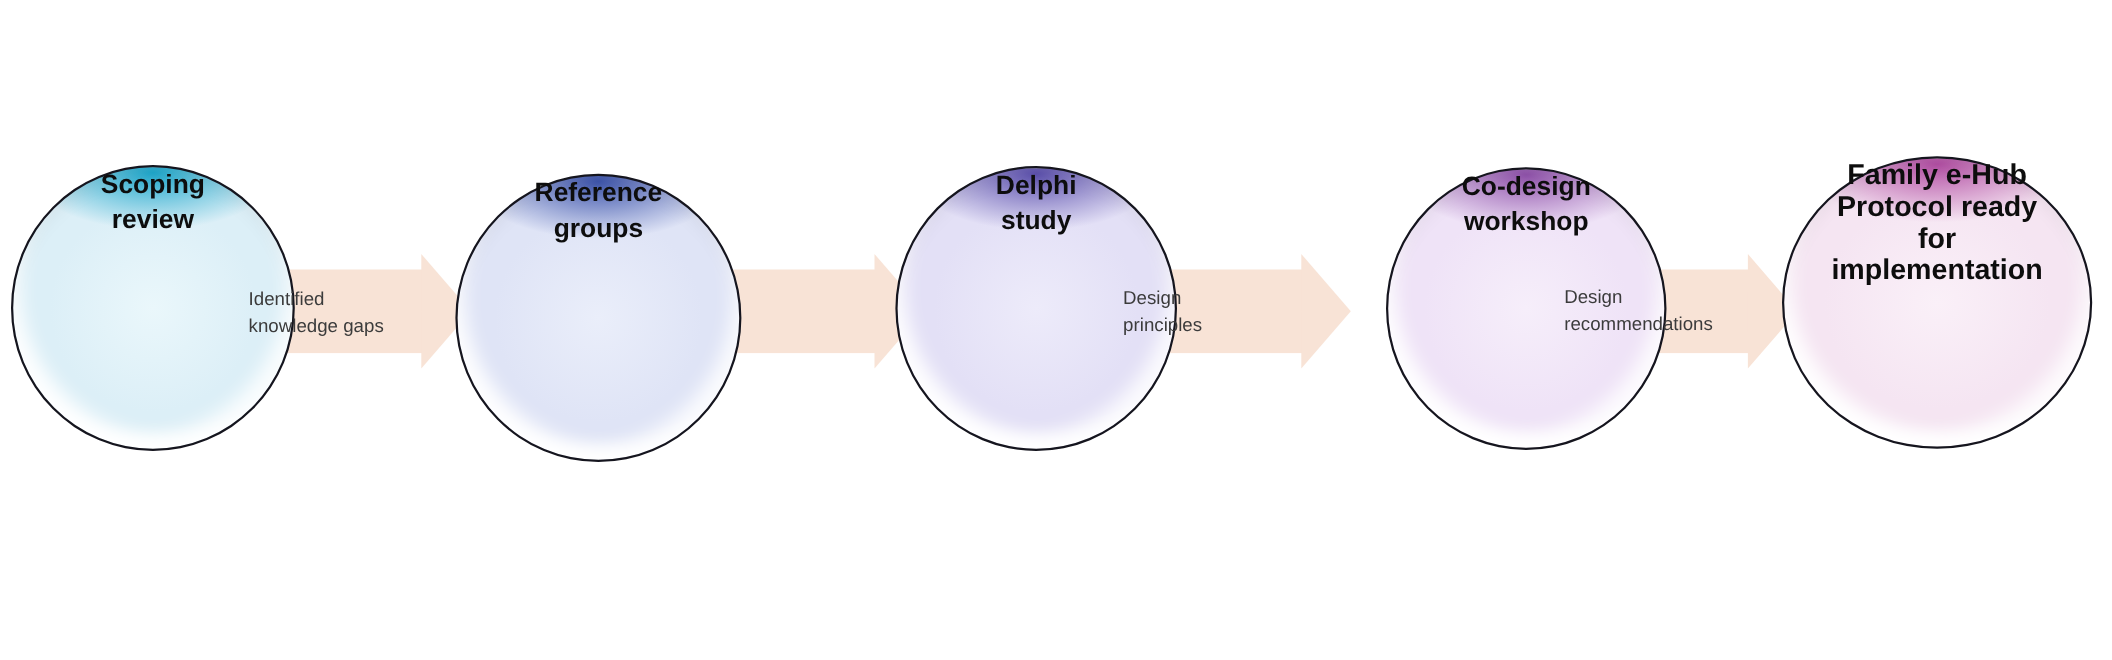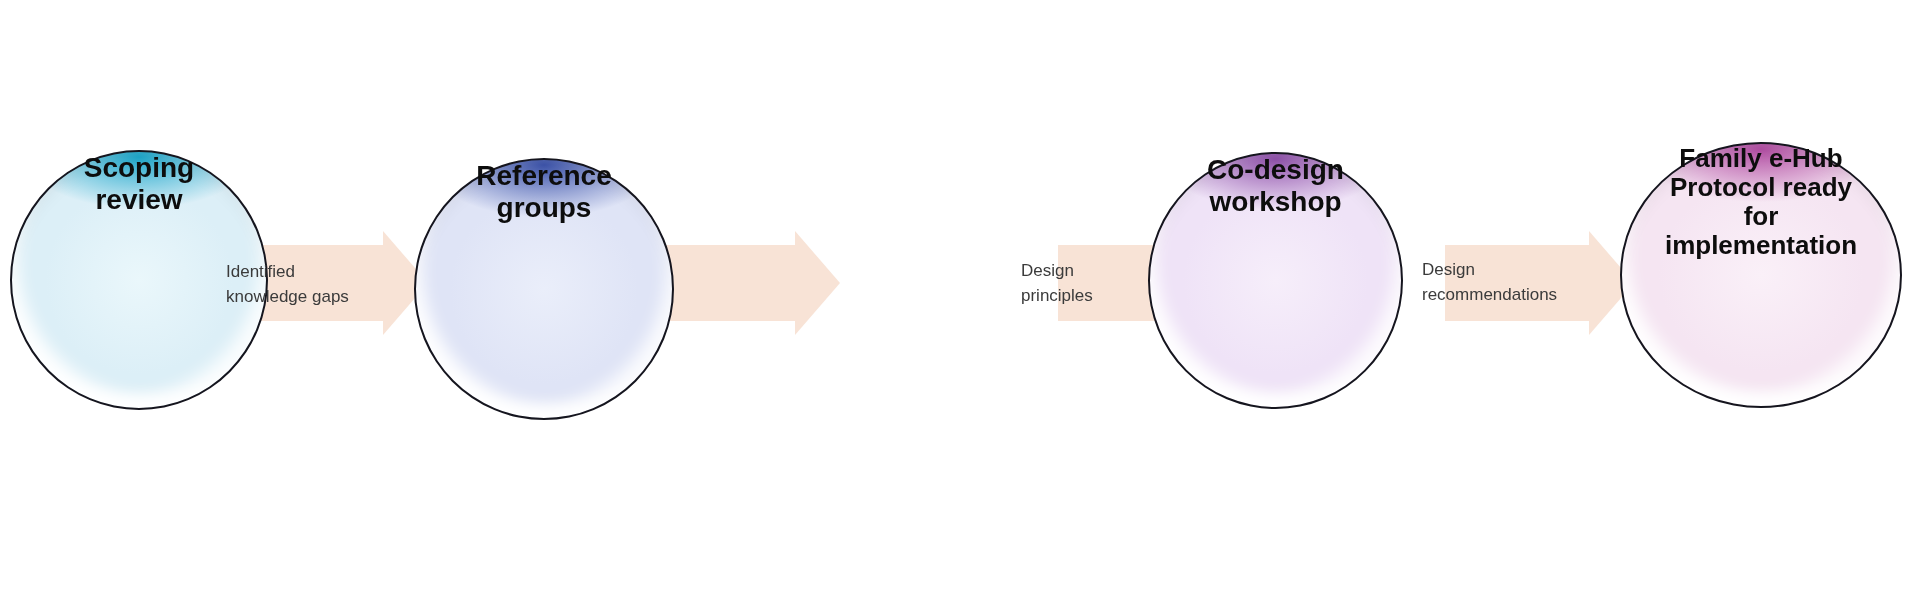--- a/index.html
+++ b/index.html
@@ -27,32 +27,32 @@
       radial-gradient(ellipse 62% 28% at 50% 2%, var(--ring) 0%, rgba(255,255,255,0) 72%),
       radial-gradient(ellipse at 50% 50%, var(--light) 0%, var(--fill) 52%, var(--fill) 72%, var(--ring) 99%);
     box-shadow:
       inset 16px -20px 16px -10px rgba(255,255,255,0.95),
       inset -16px -20px 16px -10px rgba(255,255,255,0.85),
       inset 0 10px 22px -12px rgba(0,0,0,0.12);
     z-index:2;
   }
   .bubble-label{
     font-weight:bold;
-    font-size:28px;
+    font-size:24px;
     line-height:32px;
     text-align:center;
     white-space:pre-line;
     color:var(--text,#0d0d0d);
     letter-spacing:0px;
     padding:0 18px;
   }
   .c1{left:10px;  top:150px; width:258px; height:260px;}
   .c2{left:414px; top:158px; width:260px; height:262px;}
   .c3{left:814px; top:151px; width:256px; height:259px;}
-  .c4{left:1148px;top:152px; width:255px; height:257px;}
+  .c4{left:1260px;top:152px; width:255px; height:257px;}
   .c5{left:1620px;top:142px; width:282px; height:266px;}
   .c5 .bubble-label{font-size:26px;line-height:29px;}
 
   
   .arrow{
     position:absolute;
     top:231px;
     height:104px;
     z-index:1;
   }
@@ -122,20 +122,24 @@
 recommendations</div>
 
   <div class="bubble c1" style="--ring: #1fa8cc; --fill: #dceff7; --light: #eaf7fb; border-color: rgb(21, 21, 30);">
     <div class="bubble-label">Scoping
 review</div>
   </div>
   <div class="bubble c2" style="--ring: #3e55ac; --fill: #dfe4f6; --light: #eaeefa; border-color: rgb(21, 21, 30);">
     <div class="bubble-label">Reference
 groups</div>
   </div>
+  <div class="bubble c3" style="--ring: #5d51ae; --fill: #e3e0f6; --light: #edebfa; border-color: rgb(21, 21, 30);">
+    <div class="bubble-label">Delphi
+study</div>
+  </div>
   <div class="bubble c4" style="--ring: #9153ac; --fill: #efe3f7; --light: #f6eefa; border-color: rgb(21, 21, 30);">
     <div class="bubble-label">Co-design
 workshop</div>
   </div>
   <div class="bubble c5" style="--ring: #b34fa4; --fill: #f5e5f2; --light: #faf0f8; border-color: rgb(21, 21, 30);">
     <div class="bubble-label">Family e-Hub
 Protocol ready
 for
 implementation</div>
   </div>

